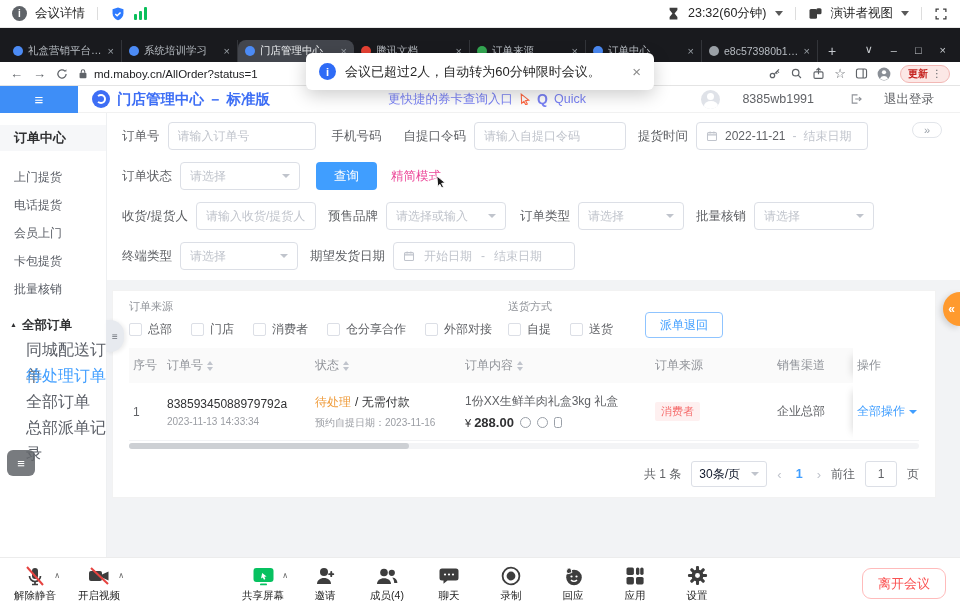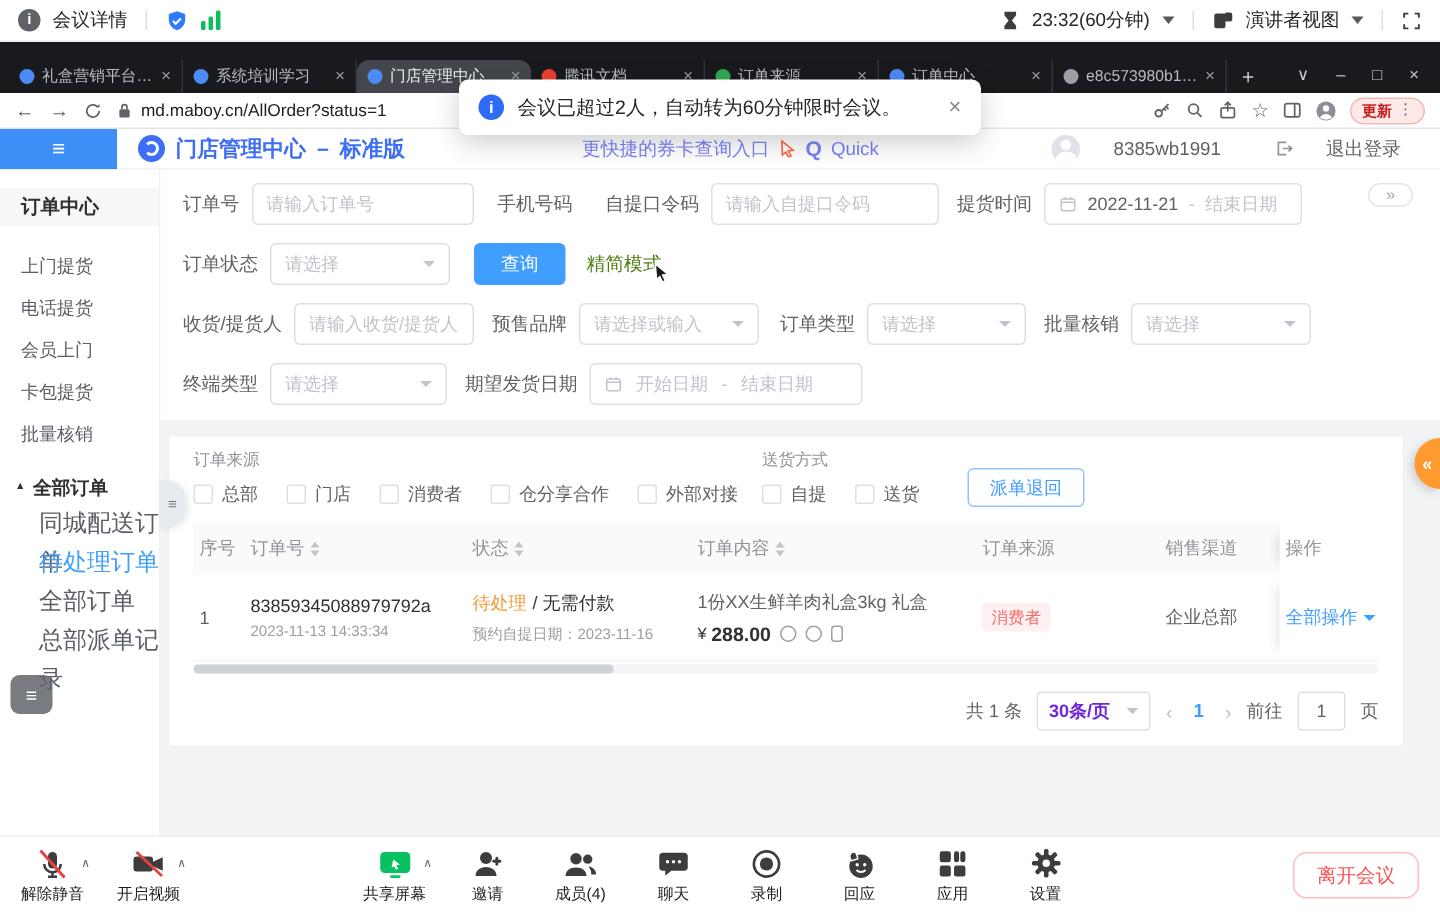--- a/index.html
+++ b/index.html
@@ -77,21 +77,21 @@
   .frow{ display:flex; align-items:center; height:28px; margin-bottom:12px; }
   .lbl{ font-size:12.5px; color:#606266; white-space:nowrap; margin-right:8px; }
   .ipt{ height:28px; border:1px solid #dcdfe6; border-radius:4px; background:#fff; display:flex; align-items:center; padding:0 9px; }
   .ipt input{ border:none; outline:none; width:100%; font-size:12px; color:#333; background:transparent; }
   .ipt input::placeholder{ color:#c0c4cc; }
   .sel{ justify-content:space-between; }
   .ph{ font-size:12px; color:#c0c4cc; }
   .selcaret{ width:0; height:0; border-left:4px solid transparent; border-right:4px solid transparent; border-top:4px solid #c0c4cc; margin-left:8px;}
   .dtxt{ font-size:12px; color:#606266; }
   .btn-primary{ height:28px; padding:0 18px; background:#409eff; color:#fff; border:none; border-radius:4px; font-size:12.5px; }
-  .linkblue{ font-size:12.5px; color:#4d7c0f; }
+  .linkblue{ font-size:12.5px; color:#ec4899; }
   .more-pill{ position:absolute; right:18px; top:9px; width:30px; height:16px; border:1px solid #e2e5ea; border-radius:9px;
     background:#fff; color:#9aa1a9; font-size:11px; display:flex; align-items:center; justify-content:center; }
   .gapstrip{ height:10px; background:#f2f3f5; }
 
   .card{ margin-left:5px; width:824px; background:#fff; border:1px solid #f2f2f2; padding:8px 16px 10px; }
   .cbgroups{ display:flex; align-items:flex-end; gap:16px; }
   .cbcol .cblab{ font-size:11px; color:#909399; margin-bottom:7px; }
   .cbrow{ display:flex; align-items:center; gap:19px; }
   .cbitem{ display:flex; align-items:center; gap:6px; font-size:12px; color:#606266; }
   .cbbox{ width:13px; height:13px; border:1px solid #dcdfe6; border-radius:2px; background:#fff; flex:none; }
@@ -115,21 +115,21 @@
   .mini-ic{ width:11px; height:11px; border:1px solid #9aa0a8; border-radius:50%; display:inline-block; margin-left:3px; }
   .mini-ic.rect{ border-radius:2.5px; width:8px; }
   .badge{ align-self:flex-start; background:#fef0f0; color:#f56c6c; font-size:11px; padding:2px 6px; border-radius:2px; }
   .opcell{ box-shadow:-8px 0 8px -8px rgba(0,0,0,.18); background:#fff; }
   .oplink{ color:#409eff; font-size:12px; display:flex; align-items:center; gap:4px; }
   .opcaret{ width:0;height:0;border-left:4px solid transparent;border-right:4px solid transparent;border-top:4px solid #409eff; }
   .hscroll{ height:6px; background:#f3f4f6; border-radius:3px; margin-top:2px; position:relative; }
   .hscroll .thumb{ position:absolute; left:0; top:0; height:6px; width:280px; background:#cdd0d4; border-radius:3px; }
   .pager{ display:flex; align-items:center; justify-content:flex-end; gap:10px; margin-top:12px; font-size:12px; color:#606266; }
   .ppsel{ width:76px; height:26px; border:1px solid #dcdfe6; border-radius:3px; display:flex; align-items:center;
-    justify-content:space-between; padding:0 7px; color:#6d28d9; font-size:12px;font-weight:bold; }
+    justify-content:space-between; padding:0 7px; color:#0f172a; font-size:12px; }
   .parrow{ color:#c0c4cc; font-size:13px; }
   .pnum{ color:#409eff; font-weight:700; font-size:12.5px; padding:0 4px; }
   .goinput{ width:32px; height:26px; border:1px solid #dcdfe6; border-radius:3px; text-align:center; font-size:12px; color:#606266; outline:none; }
 
   
   .toast{ position:absolute; left:50%; transform:translateX(-50%); top:53px; width:348px; height:37px; background:#fff;
     border-radius:6px; box-shadow:0 5px 18px rgba(0,0,0,.2); display:flex; align-items:center; gap:9px; padding:0 13px; z-index:30; }
   .toast-ic{ width:17px; height:17px; border-radius:50%; background:#2e6bf6; color:#fff; font-size:11px; font-weight:700;
     display:flex; align-items:center; justify-content:center; flex:none; }
   .toast-txt{ font-size:13px; color:#262626; white-space:nowrap; }

